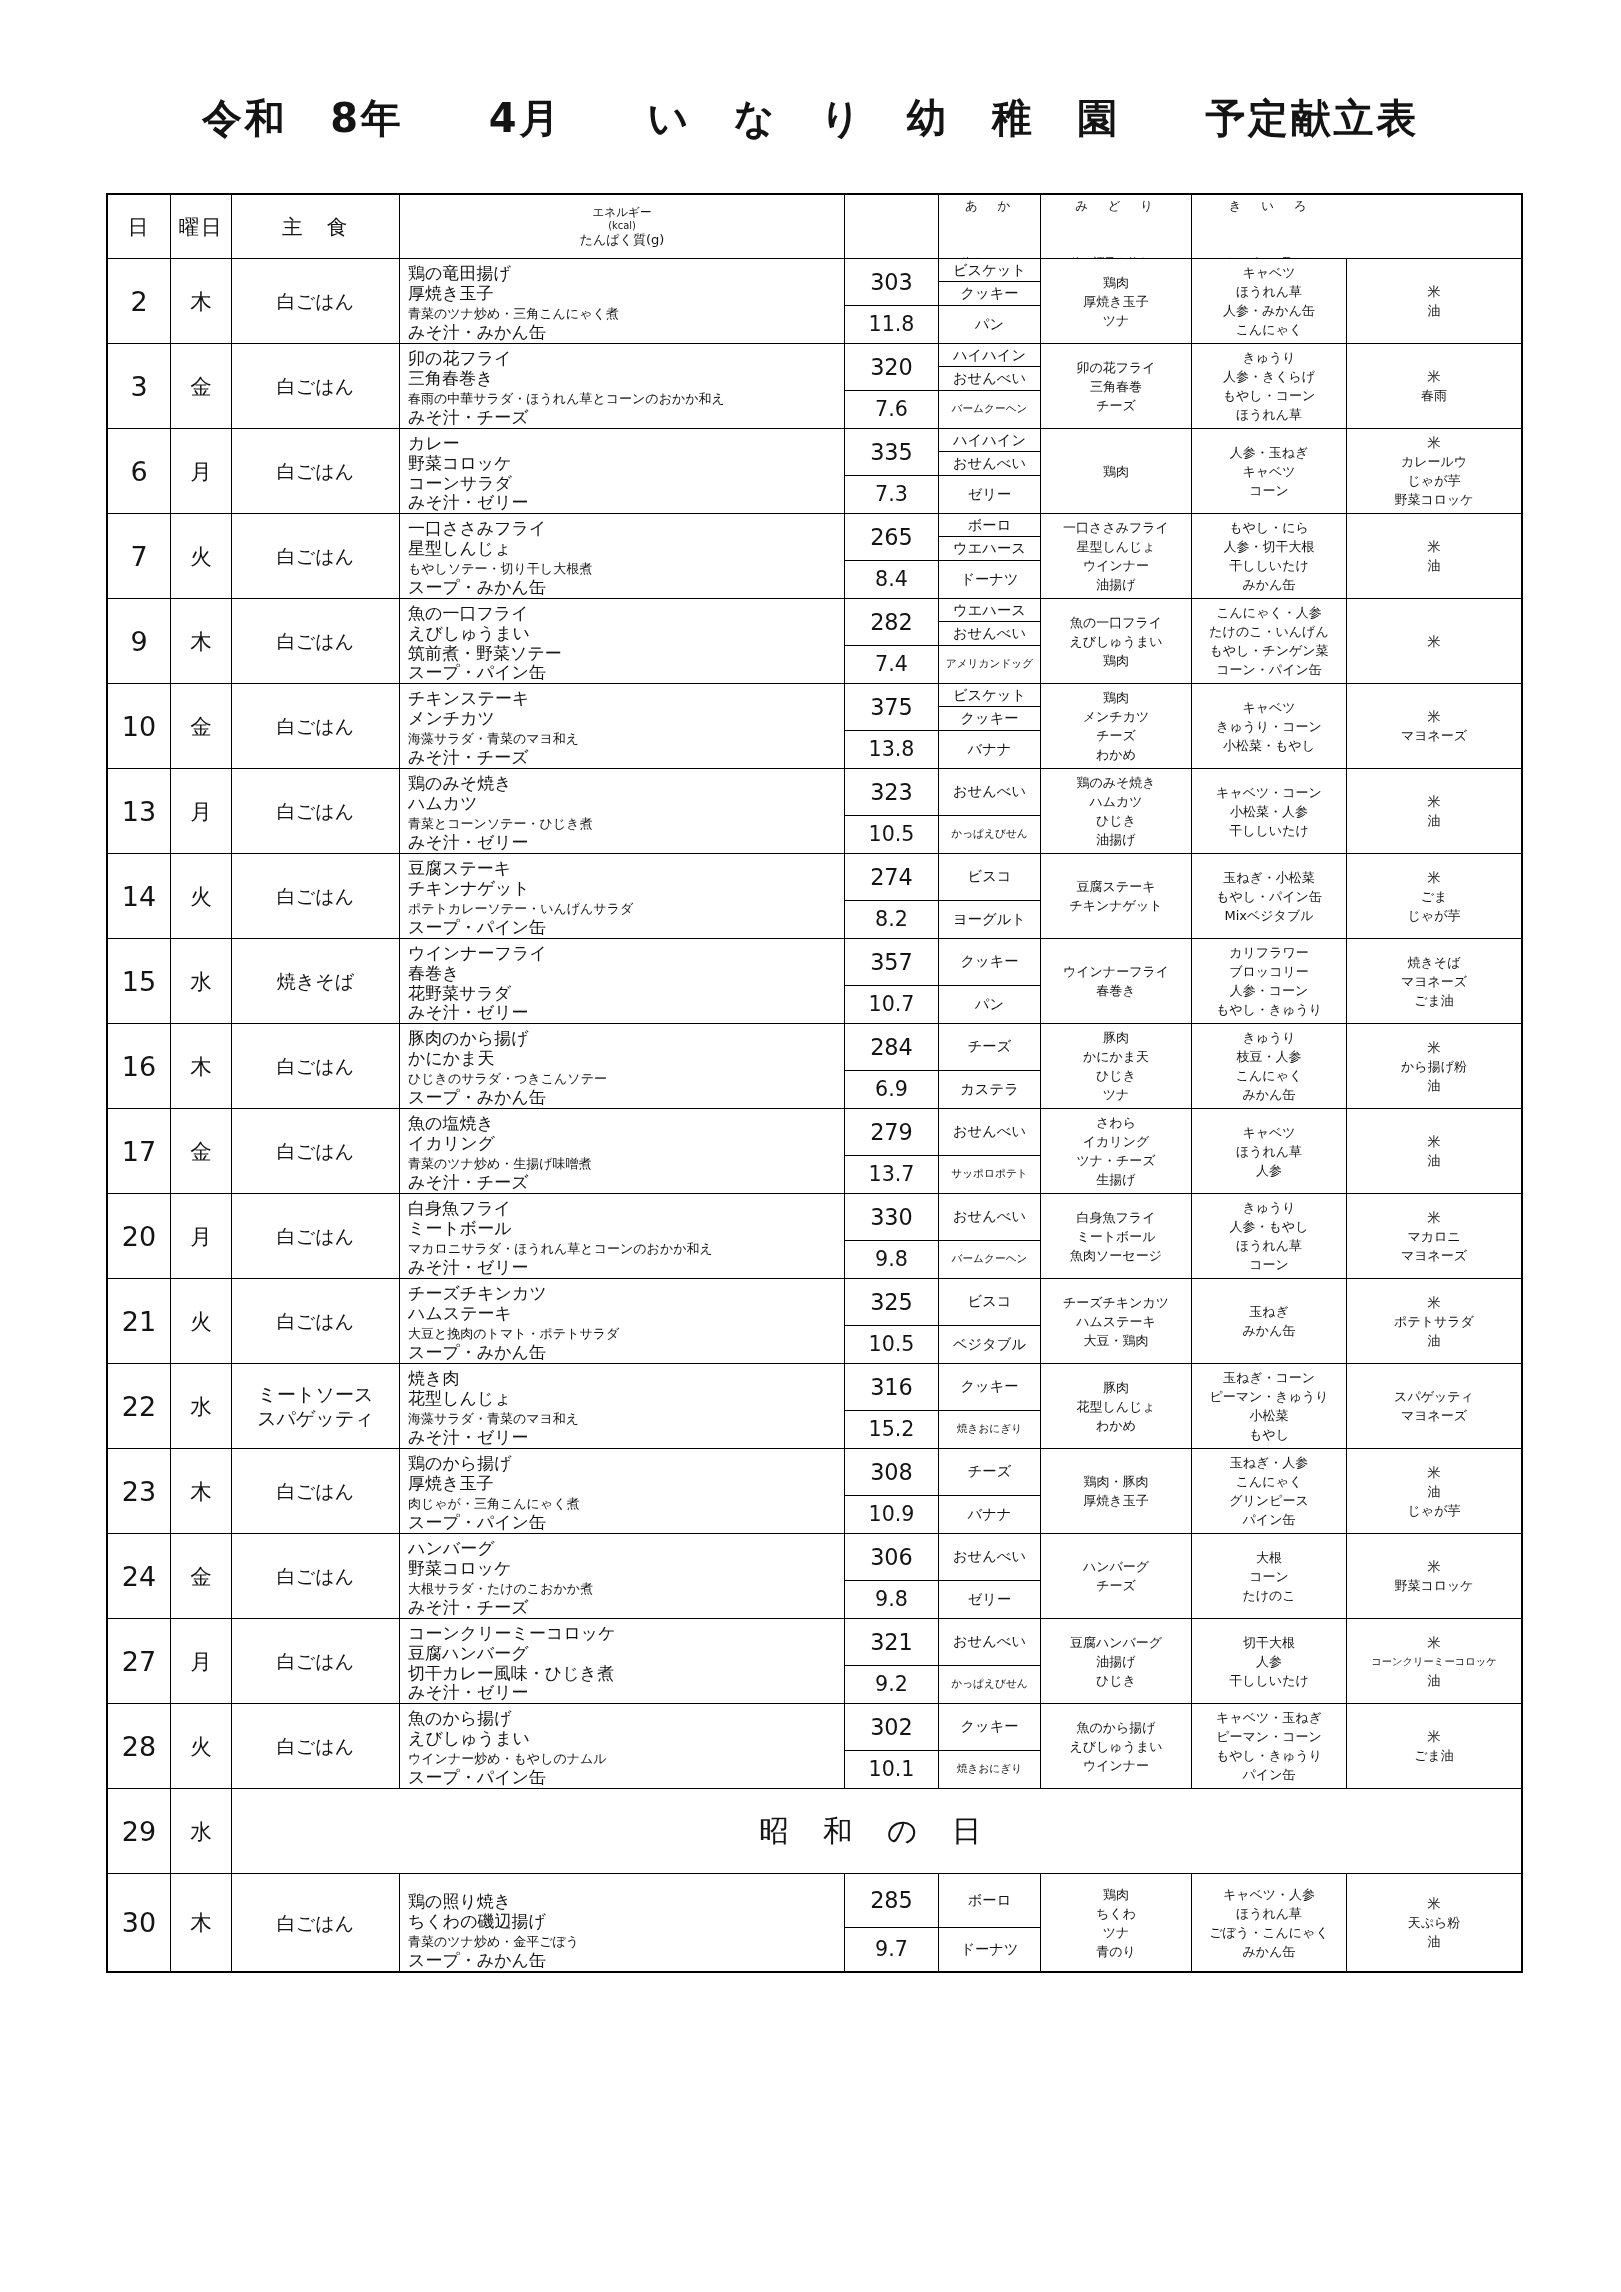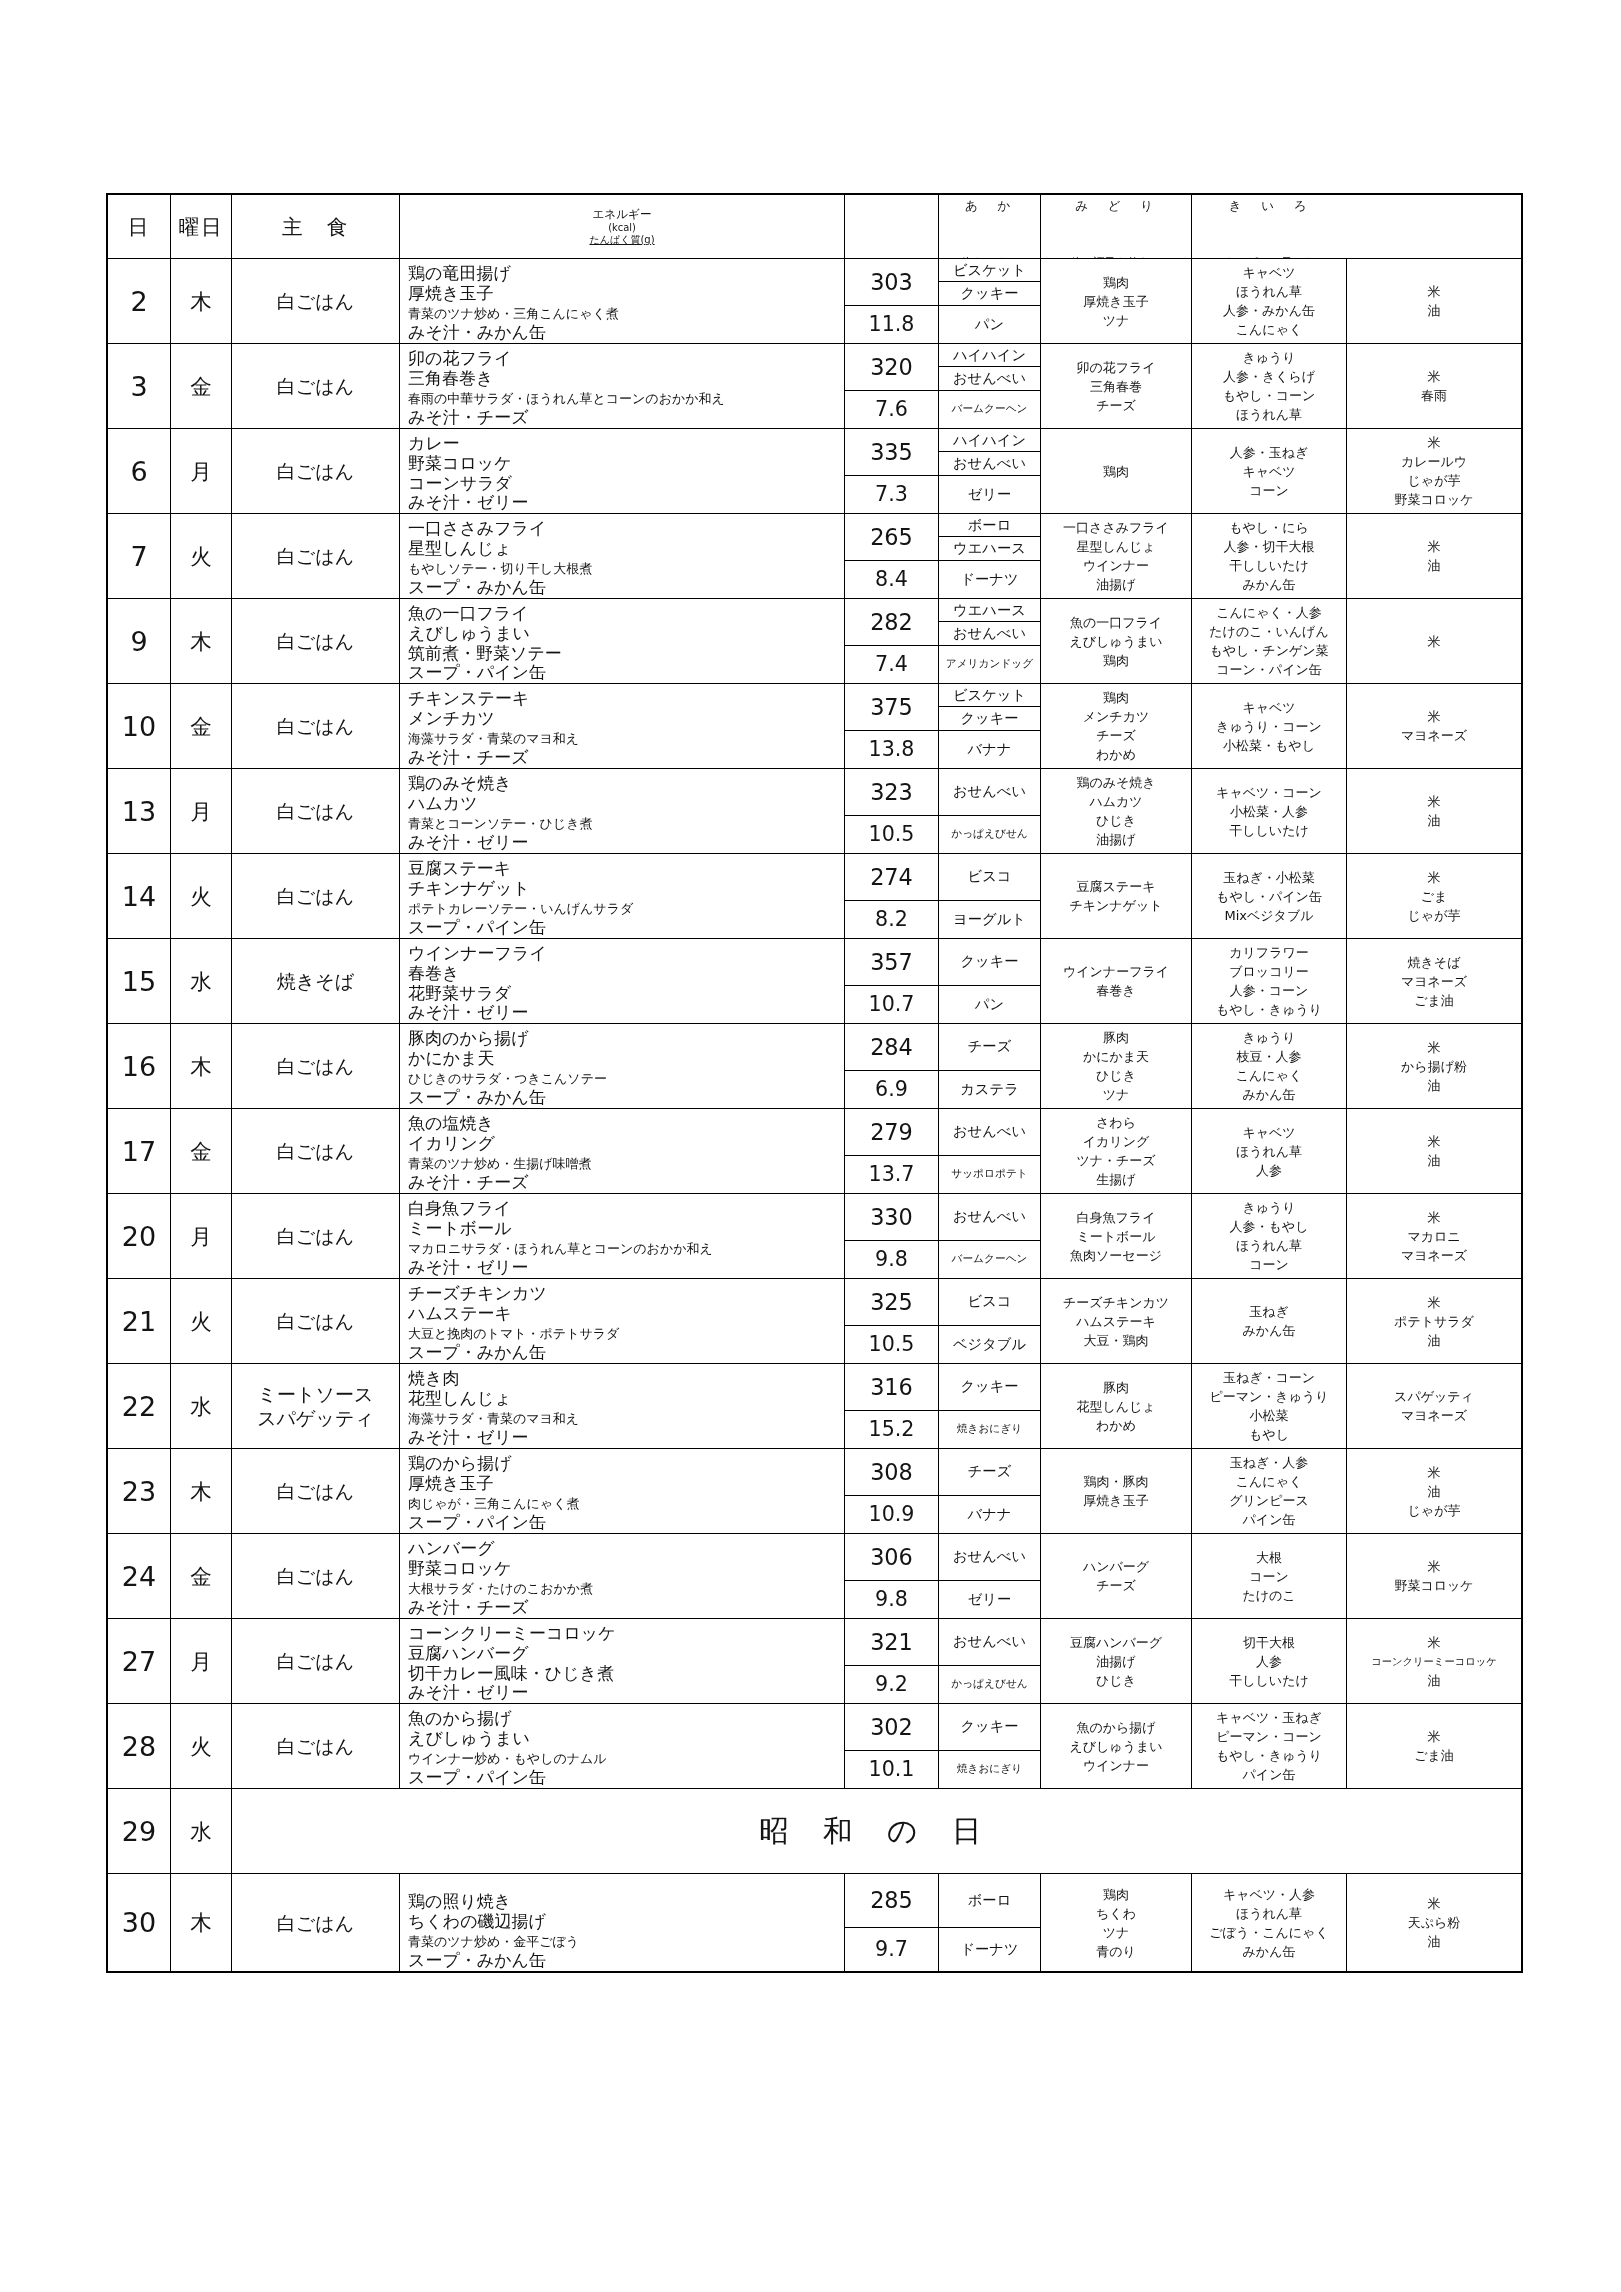--- a/index.html
+++ b/index.html
@@ -15,21 +15,21 @@
   .tbody .trow:last-child{height:97px;border-bottom:none;}
   .thead{height:64px;border-bottom:1.8px solid #000;}
   .cell{border-right:0.9px solid #000;box-sizing:border-box;overflow:hidden;position:relative;}
   .trow .cell:last-child{border-right:none;}
 
   
   .hcell{display:flex;flex-direction:column;align-items:center;justify-content:center;text-align:center;}
   .h-big{font-size:20.6px;letter-spacing:1.8px;}
   .h-en1{font-size:11.6px;}
   .h-en2{font-size:9.9px;}
-  .h-en3{font-size:10px;text-decoration:underline;}
+  .h-en3{font-size:13px;}
   .h-grp{justify-content:space-evenly;padding:2.7px 0;gap:40px;}
   .h-name{font-size:12.5px;letter-spacing:3.6px;}
   .h-role{font-size:11.2px;}
   .h-foods{font-size:14px;white-space:nowrap;font-family:Liberation Serif, serif;}
 
   
   .day{display:flex;align-items:center;justify-content:center;font-size:27px;}
   .weekday{display:flex;align-items:center;justify-content:center;font-size:21.5px;}
   .staple{display:flex;flex-direction:column;align-items:center;justify-content:center;text-align:center;}
   .staple-line{font-size:19px;line-height:24px;white-space:nowrap;}
@@ -55,20 +55,21 @@
   .footer{position:absolute;left:106px;top:1981px;width:1417px;display:flex;align-items:baseline;font-size:19.7px;}
   .footer-note{margin-left:115px;}
   .footer-supplier{margin-left:auto;}
   .footer-approver{margin:0 116px 0 81px;}
 </style>
 </head>
 <body>
 
 <div class="page">
 
+  <div class="title">令和　8年　　4月　　い　な　り　幼　稚　園　　予定献立表</div>
 
   <div class="menu-table">
     <div class="trow thead">
       <div class="cell hcell">
         <span class="h-big">日</span>
       </div>
       <div class="cell hcell">
         <span class="h-big">曜日</span>
       </div>
       <div class="cell hcell">

